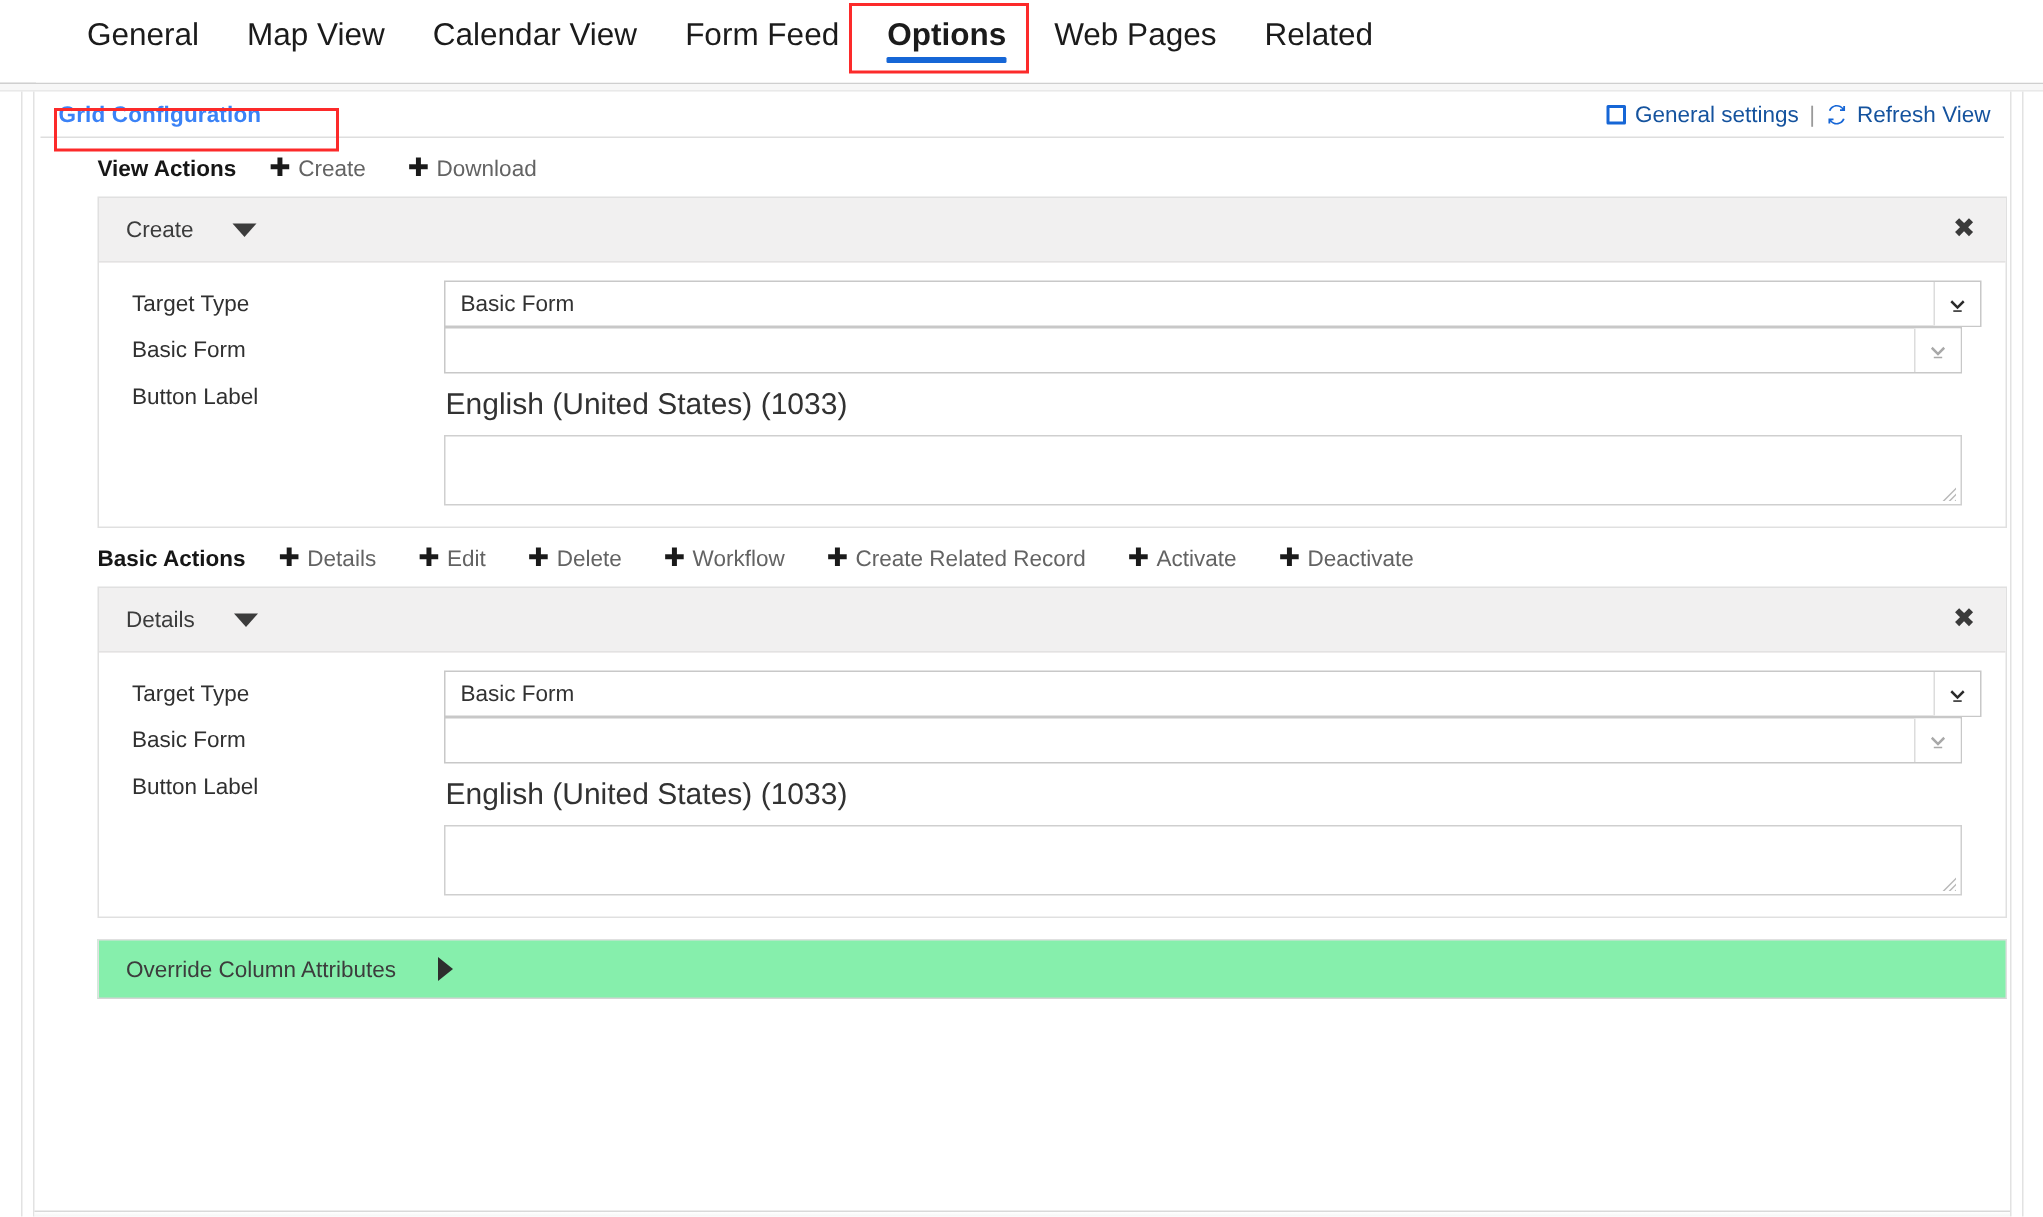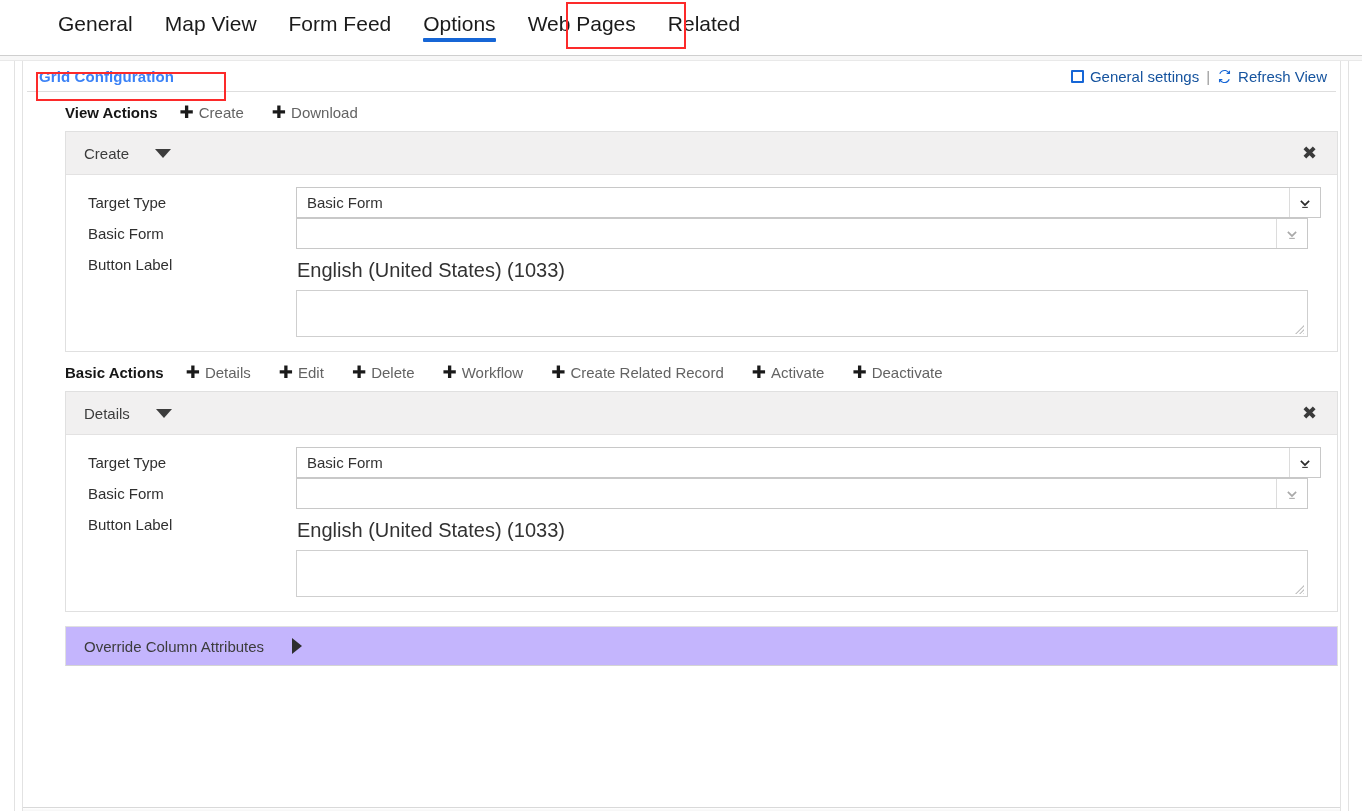--- a/index.html
+++ b/index.html
@@ -31,21 +31,21 @@
     position: relative;
     font-size: 21px;
     line-height: 1;
     color: #1b1b1b;
     padding: 7px 16px 10px 16px;
     white-space: nowrap;
     cursor: pointer;
     font-weight: 400;
   }
   .tab.active {
-    font-weight: normal;
+    font-weight: bold;
   }
   .tab.active .tab-underline {
     position: absolute;
     left: 16px;
     right: 16px;
     bottom: 2px;
     height: 4px;
     background: #1666d6;
     border-radius: 1px;
   }
@@ -281,21 +281,21 @@
     position: absolute;
     right: 2px; bottom: 1px;
     width: 12px; height: 12px;
   }
   .ta-wide { margin-right: 13px; }
 
   
   .override-bar {
     border: 1px solid #e0e0e0;
     border-bottom: 1px solid #d4d4d4;
-    background: #c4b5fd;
+    background: #86efac;
     margin: 14px 2px 0 42px;
     height: 40px;
     display: flex;
     align-items: center;
     padding-left: 18px;
     box-sizing: border-box;
     cursor: pointer;
   }
   .override-title {
     font-size: 15px;
@@ -319,20 +319,23 @@
 </style>
 </head>
 <body>
 
 <div class="tabstrip">
   <div class="tab">
     <span>General</span>
   </div>
   <div class="tab">
     <span>Map View</span>
+  </div>
+  <div class="tab">
+    <span>Calendar View</span>
   </div>
   <div class="tab">
     <span>Form Feed</span>
   </div>
   <div class="tab active">
     <span>Options</span>
     <span class="tab-underline"></span>
   </div>
   <div class="tab">
     <span>Web Pages</span>

